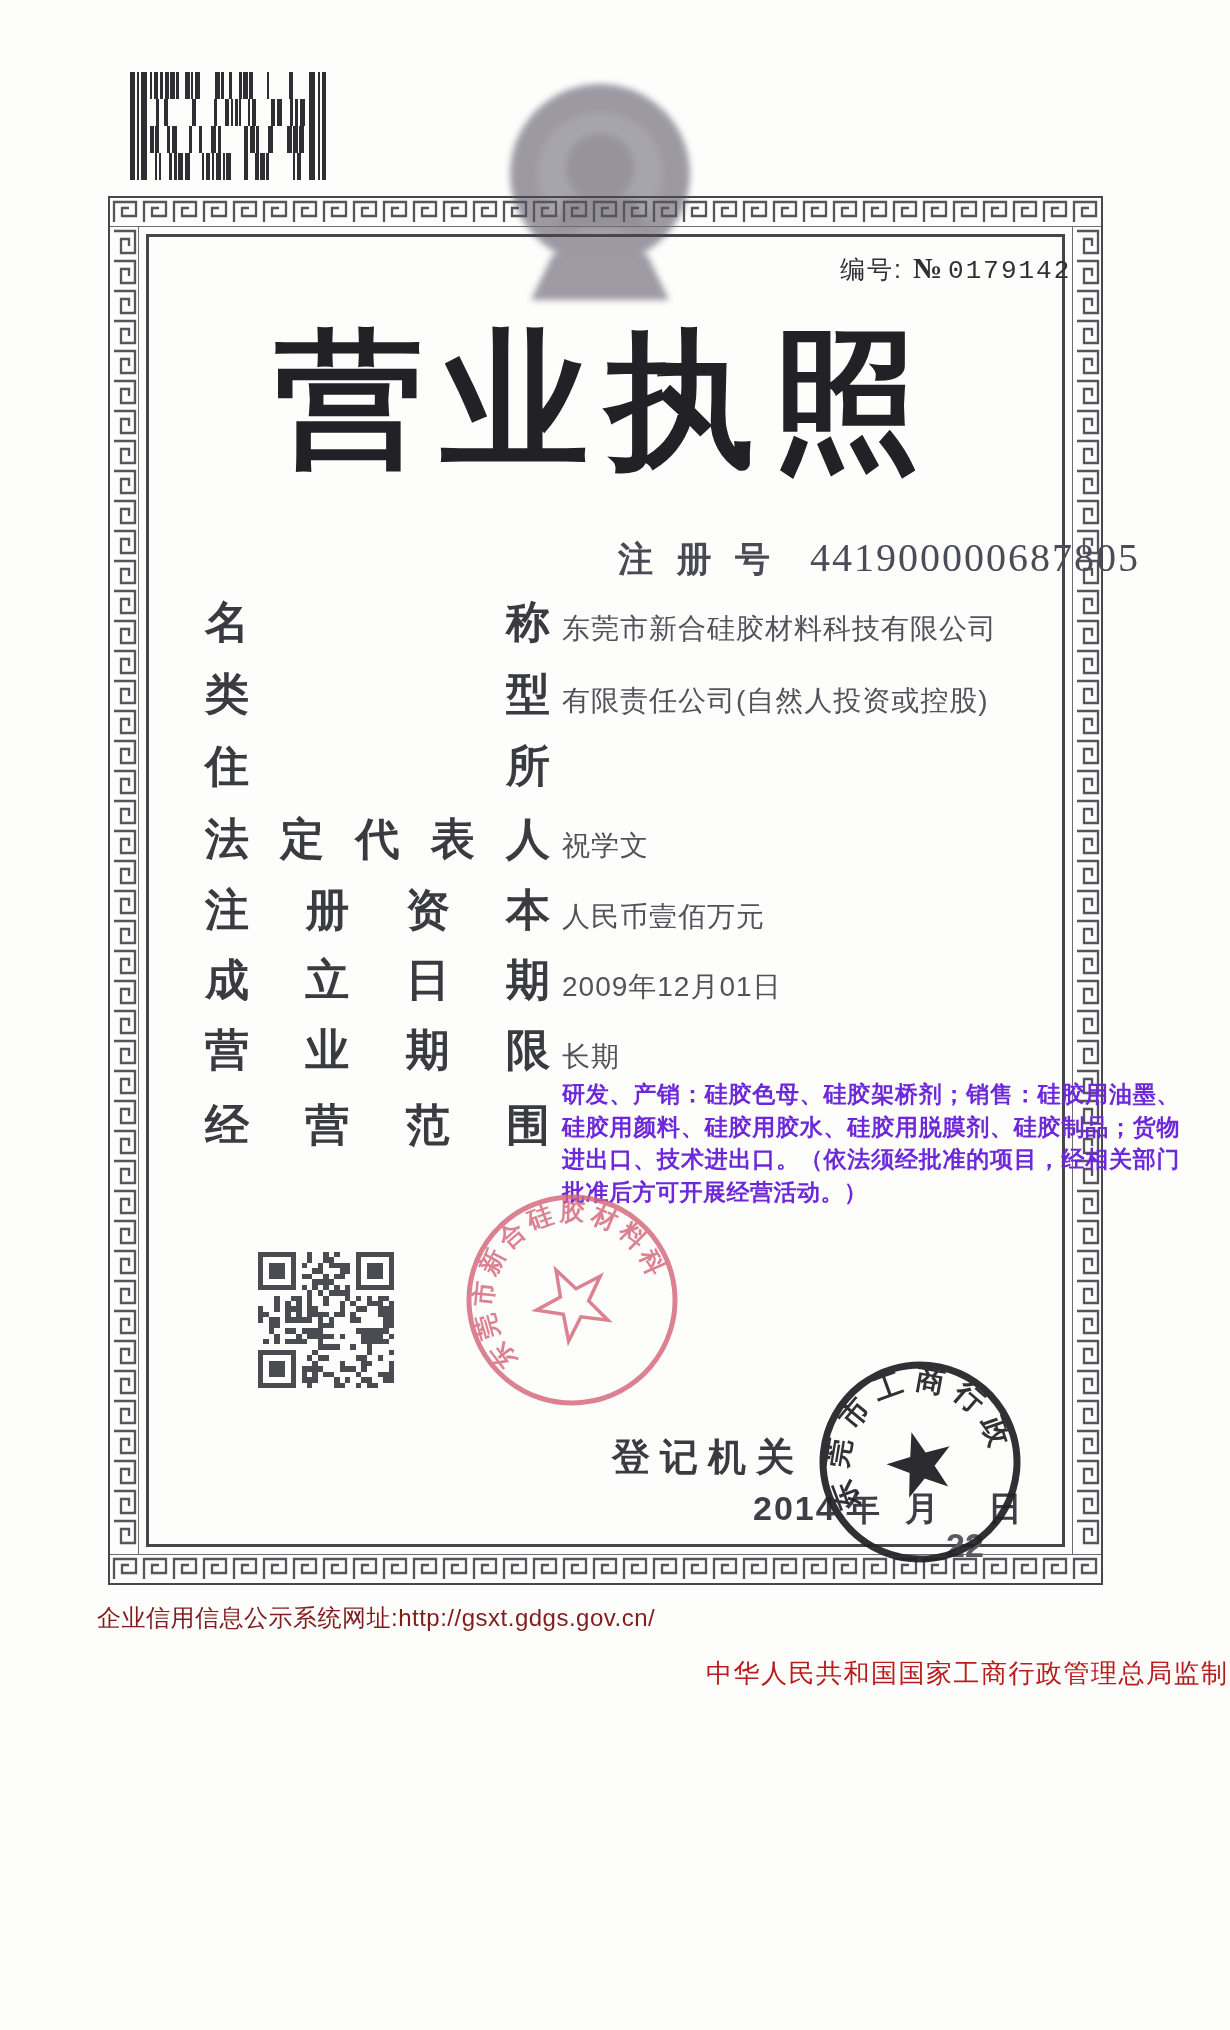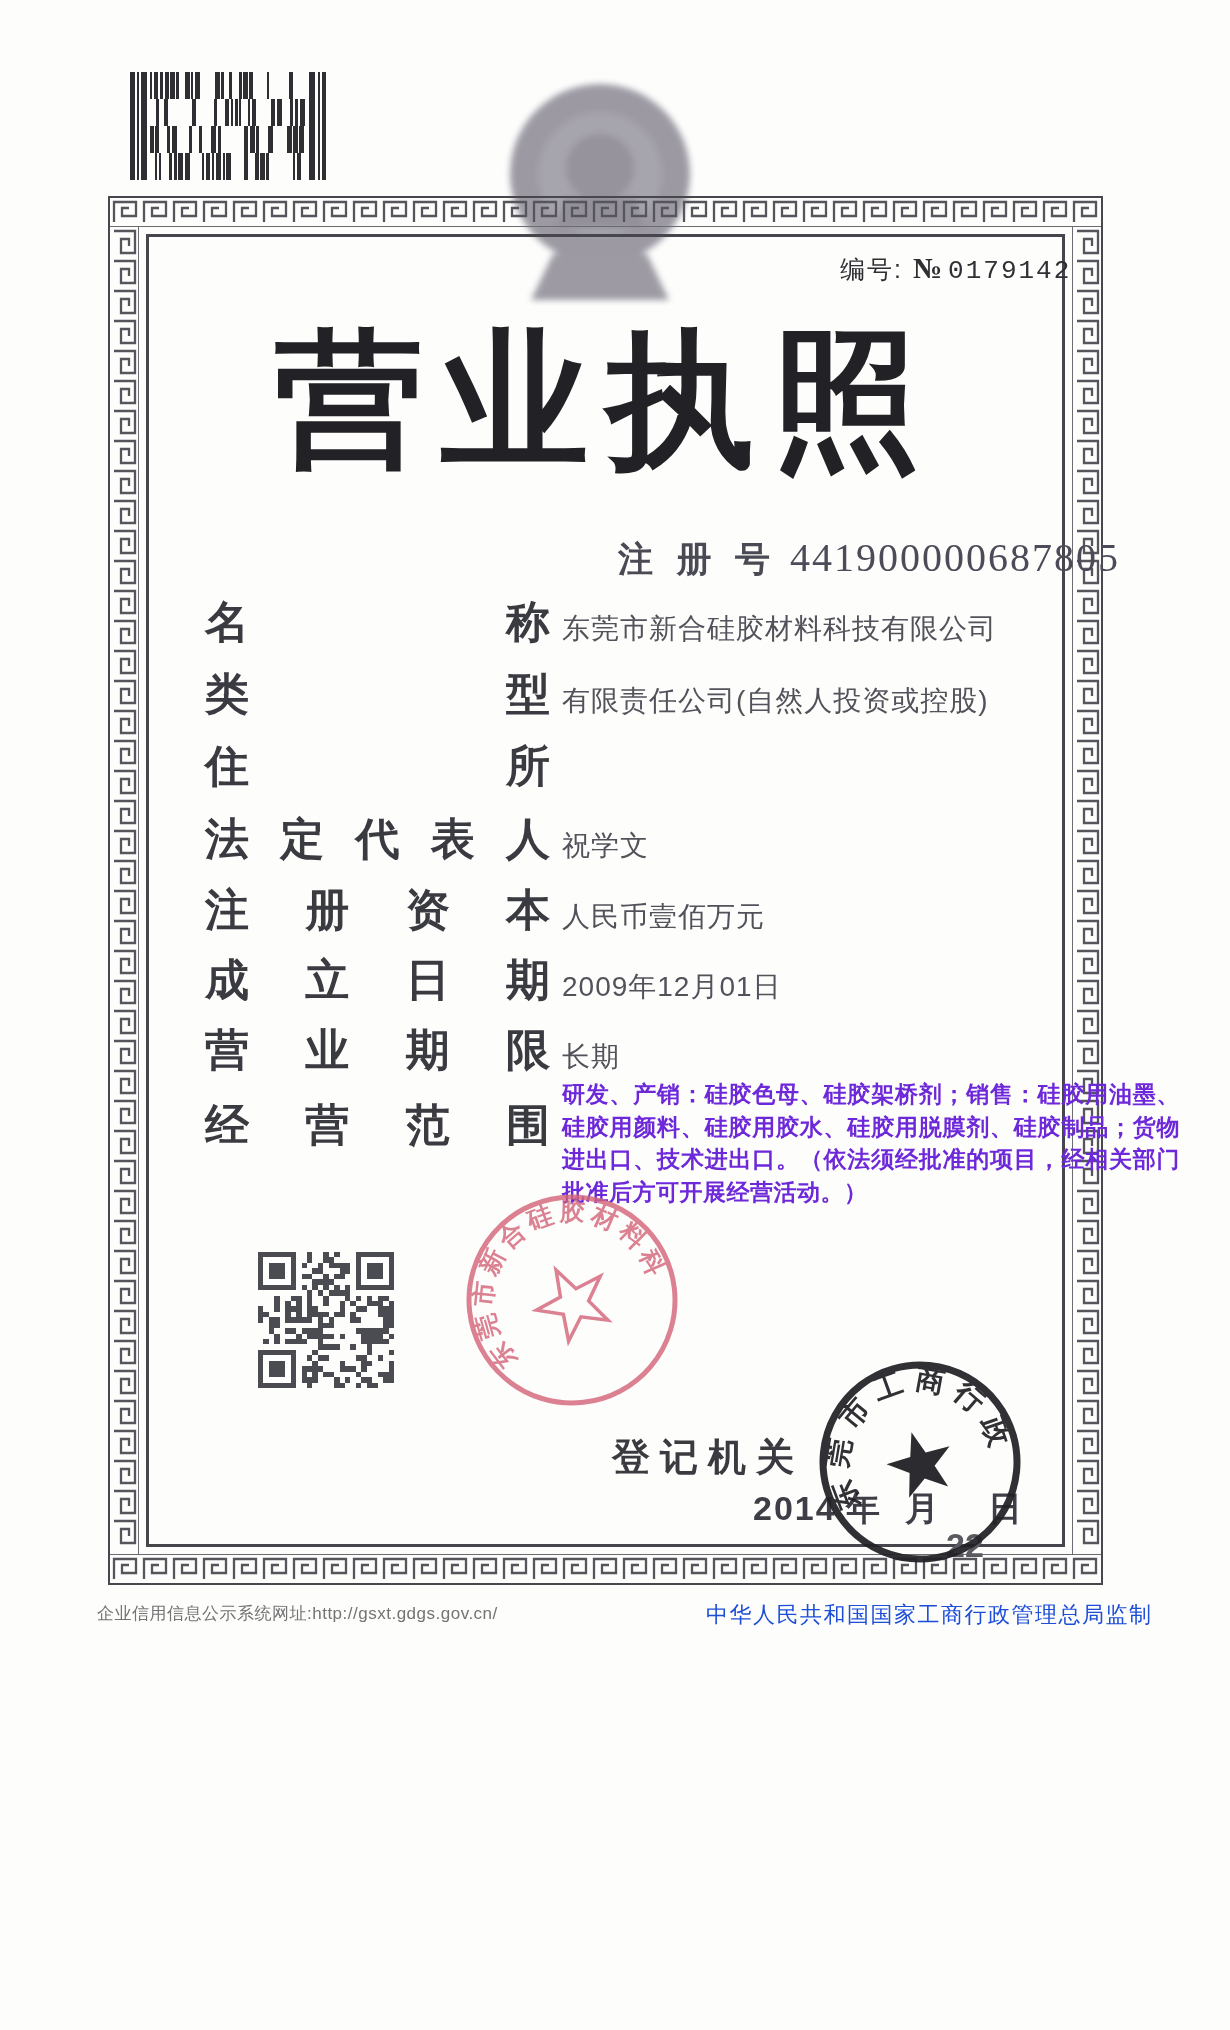--- a/index.html
+++ b/index.html
@@ -27,21 +27,21 @@
   #serial .lbl{font-size:25px;letter-spacing:2px;}
   #serial .nomark{font-family:"Liberation Serif",serif;font-weight:bold;font-size:29px;padding:0 6px 0 10px;}
   #serial .num{font-family:"Liberation Mono",monospace;font-size:26px;letter-spacing:2px;}
 
   
   #title{position:absolute;left:275px;top:322px;width:645px;height:170px;font-size:148px;font-weight:800;color:#222226;line-height:1.05;}
 
   
   #regno{position:absolute;left:618px;top:534px;display:flex;align-items:baseline;}
   #regno .rlbl{width:152px;font-size:35px;font-weight:600;color:#4a4a54;}
-  #regno .rval{margin-left:20px;font-family:"Liberation Serif",serif;font-size:40px;color:#4c4c58;letter-spacing:2px;}
+  #regno .rval{margin-left:40px;font-family:"Liberation Serif",serif;font-size:40px;color:#4c4c58;letter-spacing:2px;}
 
   
   .row{position:absolute;left:205px;width:930px;height:72px;}
   .flabel{position:absolute;left:0;top:0;width:345px;font-size:44px;font-weight:600;color:#3a3a41;line-height:1;}
   .fvalue{position:absolute;left:357px;top:10px;font-size:28px;color:#52525a;letter-spacing:1px;white-space:nowrap;}
   .row.scope .fvalue{top:0;width:618px;font-size:23px;line-height:32.5px;letter-spacing:.5px;white-space:normal;text-align:justify;color:#6d28d9;font-weight:700;}
   .row.scope .flabel{margin-top:25px;}
 
   .jchars{display:flex;justify-content:space-between;}
 
@@ -59,22 +59,22 @@
   .datepart .dig{font-family:Liberation Sans, sans-serif;font-weight:600;letter-spacing:2px;}
   #d-year{left:753px;}
   #d-month{left:905px;}
   #d-day{left:946px;color:#5a5a60;margin-top:40px;}
   #d-dayunit{left:988px;}
 
   
   #blackseal{position:absolute;left:813px;top:1355px;width:214px;height:214px;transform:rotate(-16deg);opacity:.93;}
 
   
-  #footer-left{position:absolute;left:97px;top:1602px;font-size:17px;color:#737373;letter-spacing:.5px;}
-  #footer-right{position:absolute;left:706px;top:1600px;font-size:22px;color:#1d4ed8;letter-spacing:1.5px;}
+  #footer-left{position:absolute;left:97px;top:1602px;font-size:24px;color:#7f1d1d;letter-spacing:.5px;}
+  #footer-right{position:absolute;left:706px;top:1656px;font-size:26px;color:#b91c1c;letter-spacing:1.5px;}
 </style>
 </head>
 <body>
 
 <div id="page">
 
   <svg id="barcode" xmlns="http://www.w3.org/2000/svg" viewBox="0 0 196 108">
       <rect x="0" y="0" width="5" height="108" fill="#2e2e33"></rect>
       <rect x="7" y="0" width="2" height="108" fill="#2e2e33"></rect>
       <rect x="11" y="0" width="6" height="108" fill="#2e2e33"></rect>

